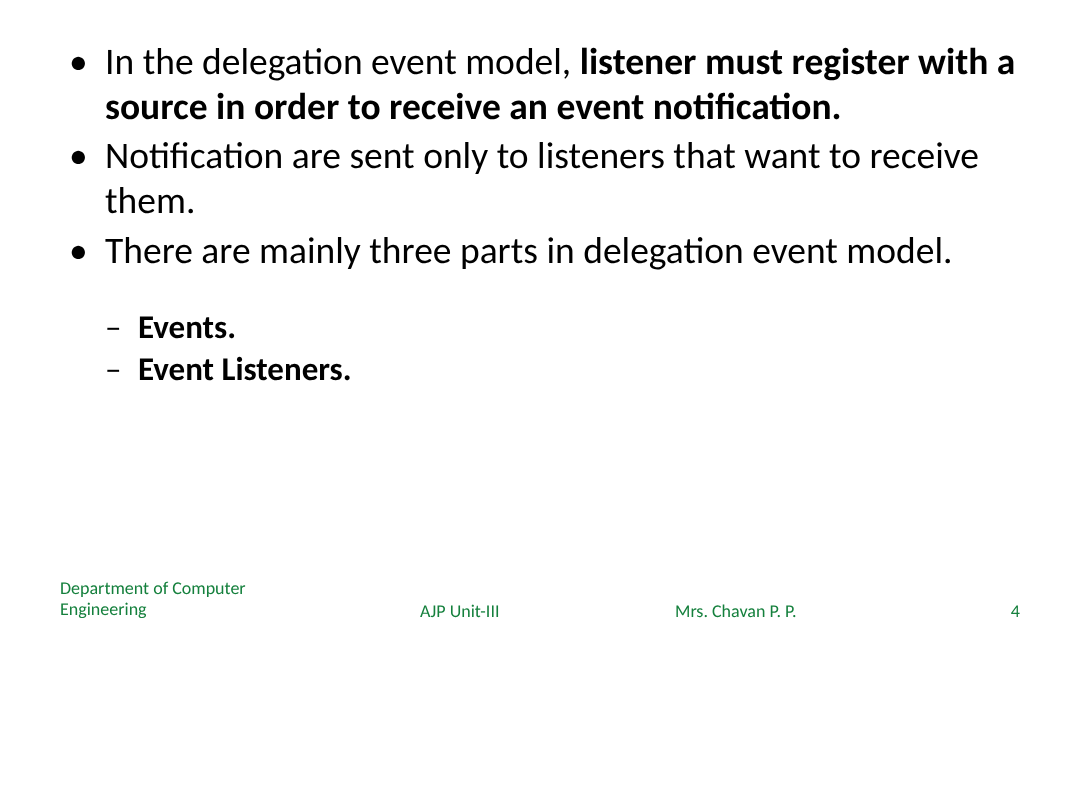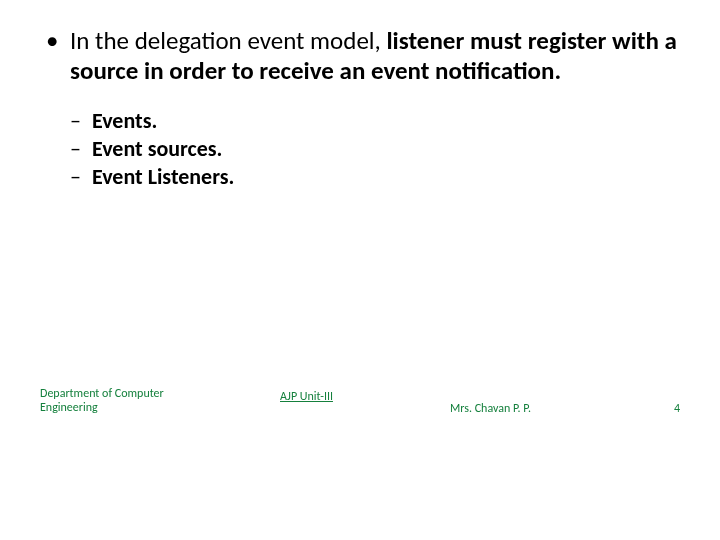--- a/index.html
+++ b/index.html
@@ -7,38 +7,39 @@
   .slide { width: 720px; height: 429px; position: relative; padding: 26px 40px 0 40px; }
   ul.main { list-style: none; }
   ul.main > li { position: relative; padding-left: 30px; font-size: 25px; line-height: 1.18; margin-bottom: 4px; }
   ul.main > li::before { content: "•"; position: absolute; left: 6px; top: 0; font-size: 25px; }
   ul.sub { list-style: none; margin-top: 22px; margin-left: 30px; }
   ul.sub > li { position: relative; padding-left: 22px; font-size: 22px; line-height: 1.28; font-weight: bold; }
   ul.sub > li::before { content: "–"; position: absolute; left: 0; top: 0; font-size: 22px; font-weight: normal; }
   .bold { font-weight: bold; }
   .footer { position: absolute; bottom: 14px; left: 0; width: 100%; padding: 0 40px; font-size: 12px; color: #15803d; display: flex; align-items: flex-end; }
   .footer .dept { width: 180px; line-height: 1.15; }
-  .footer .unit { position: absolute; left: 280px; bottom: 12px; text-decoration: underline; }
+  .footer .unit { position: absolute; left: 280px; bottom: 0; }
   .footer .author { position: absolute; left: 430px; bottom: 0; margin-left: 20px; }
   .footer .page { position: absolute; right: 40px; bottom: 0; }
 </style>
 </head>
 <body>
 
 <div class="slide">
 
   <ul class="main">
     <li>
       <span>In the delegation event model, </span><span class="bold">listener must register with a source in order to receive an event notification.</span>
     </li>
+    <li>Notification are sent only to listeners that want to receive them.</li>
+    <li>There are mainly three parts in delegation event model.</li>
   </ul>
 
   <ul class="sub">
     <li>Events.</li>
-    <li>Event sources.</li>
     <li>Event Listeners.</li>
   </ul>
 
   <div class="footer">
     <div class="dept">Department of Computer Engineering</div>
     <div class="unit">AJP Unit-III</div>
     <div class="author">Mrs. Chavan P. P.</div>
     <div class="page">4</div>
   </div>
 

